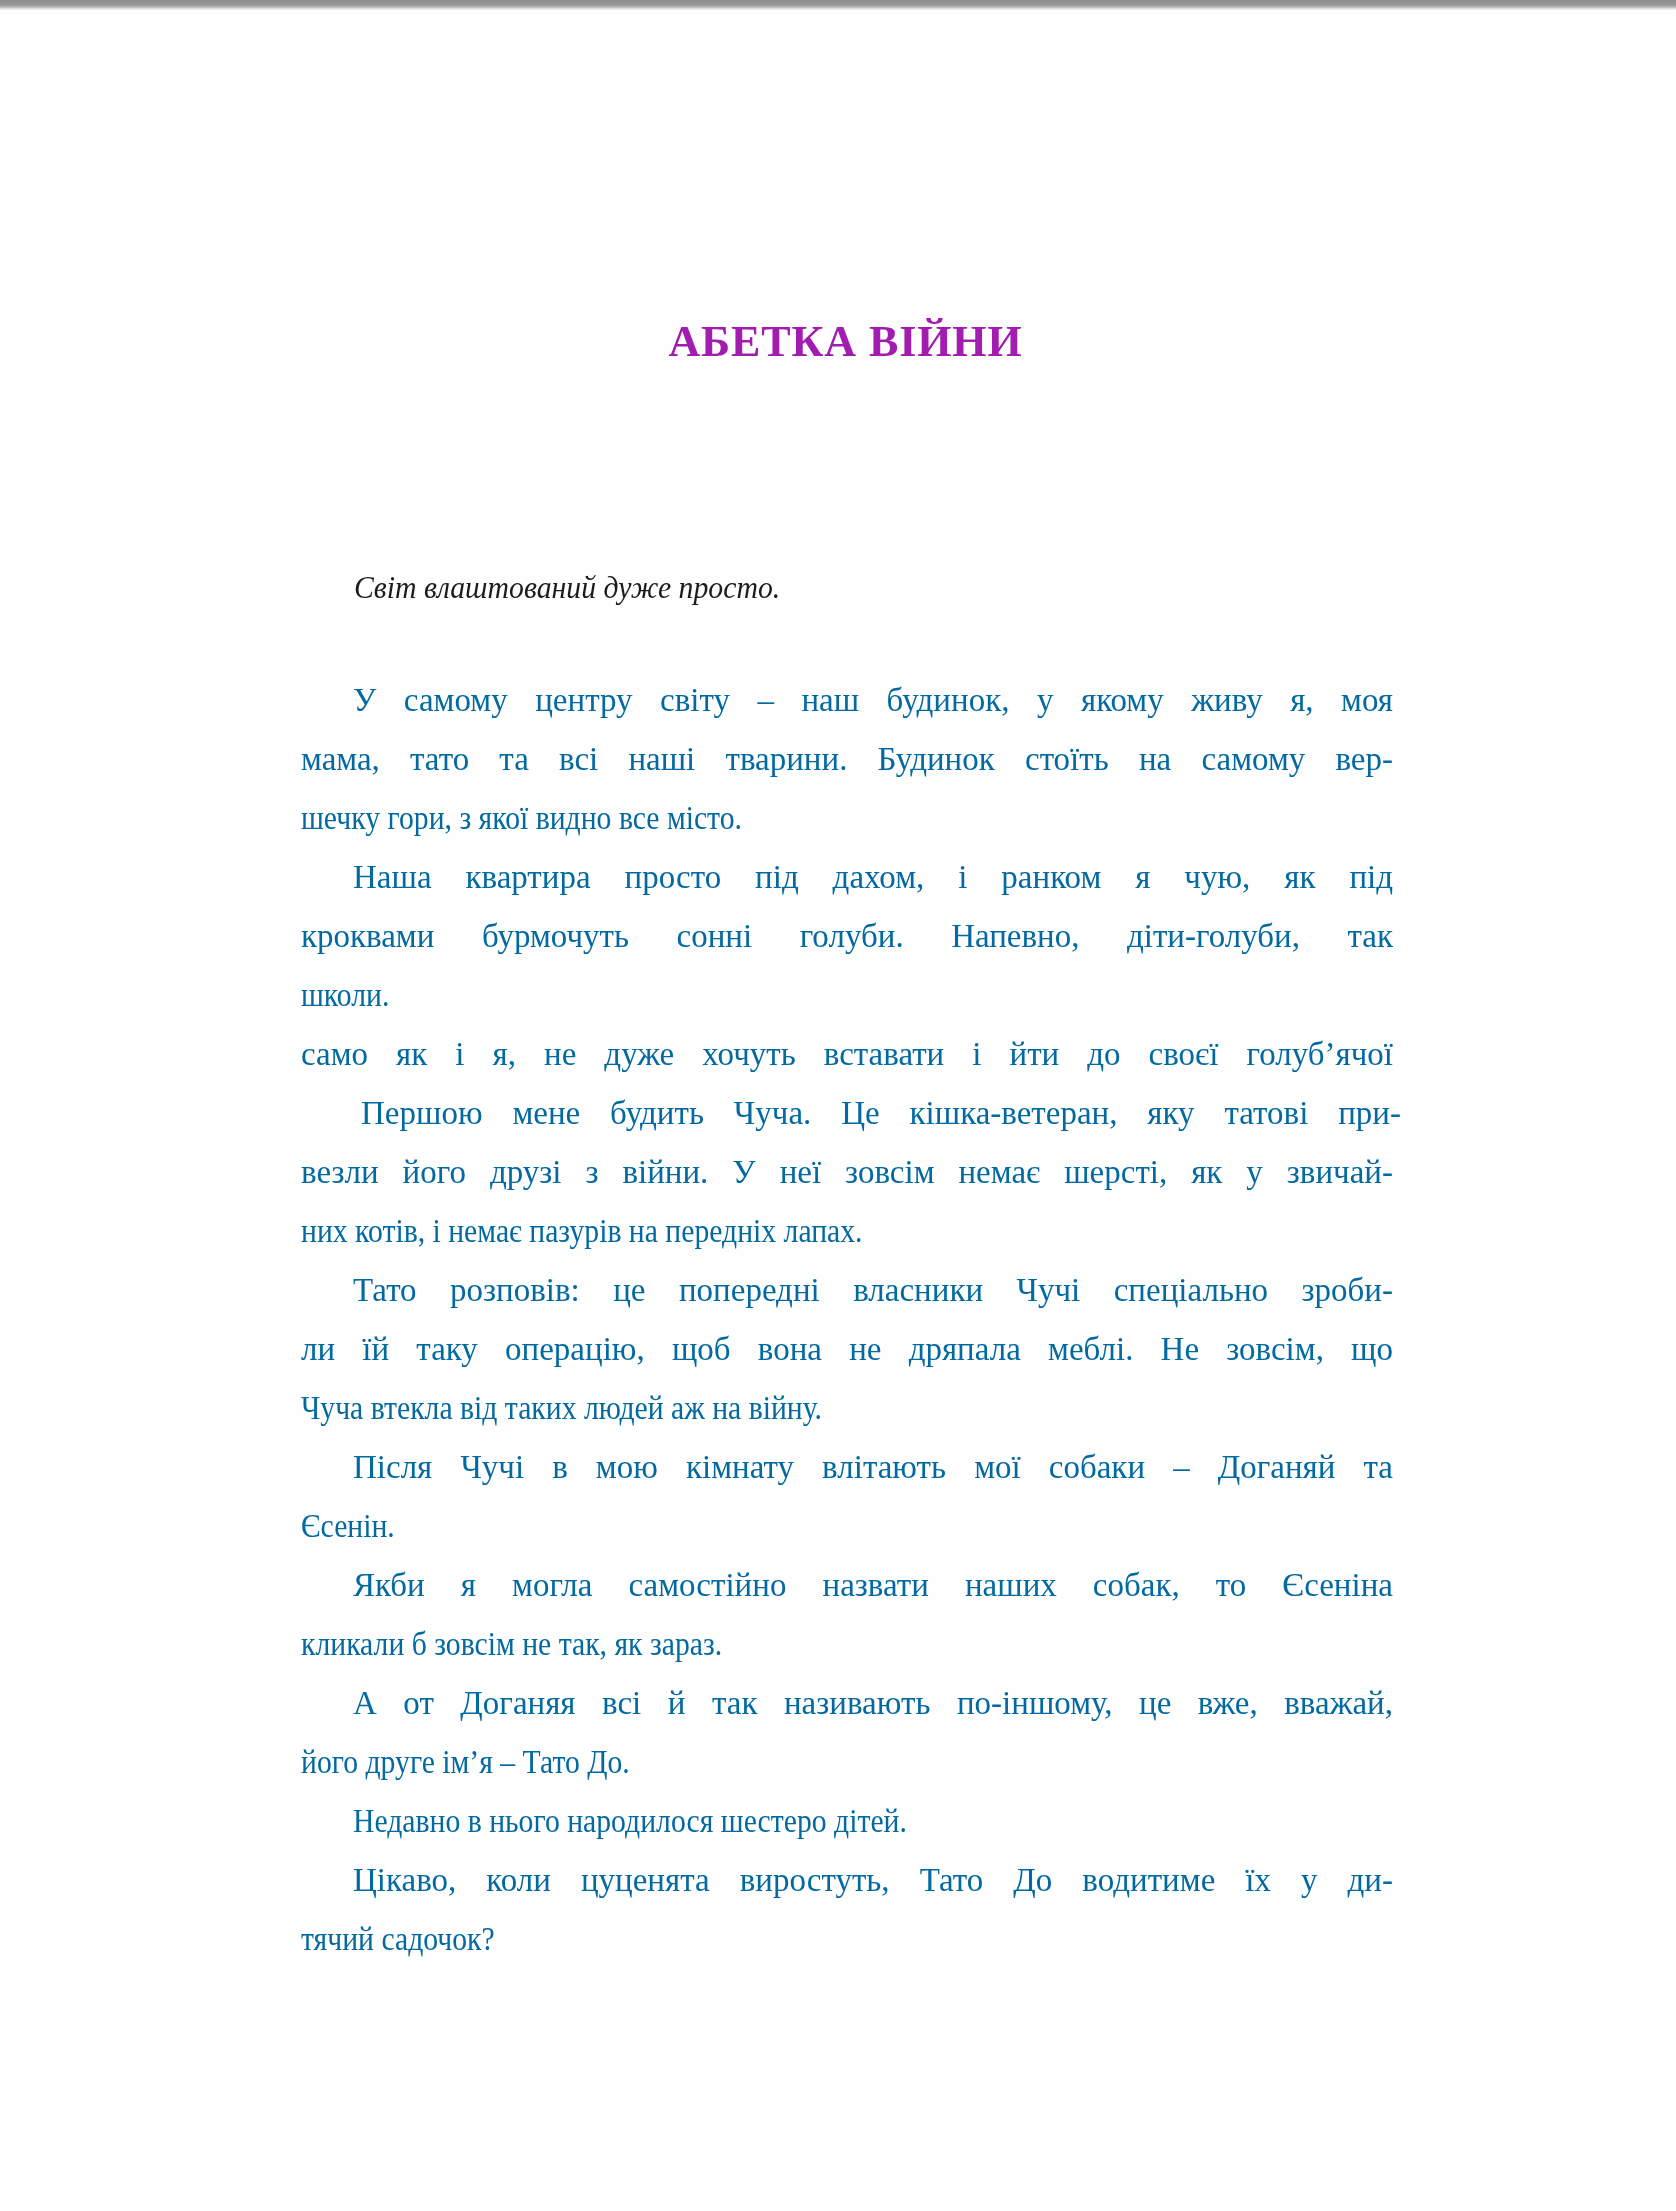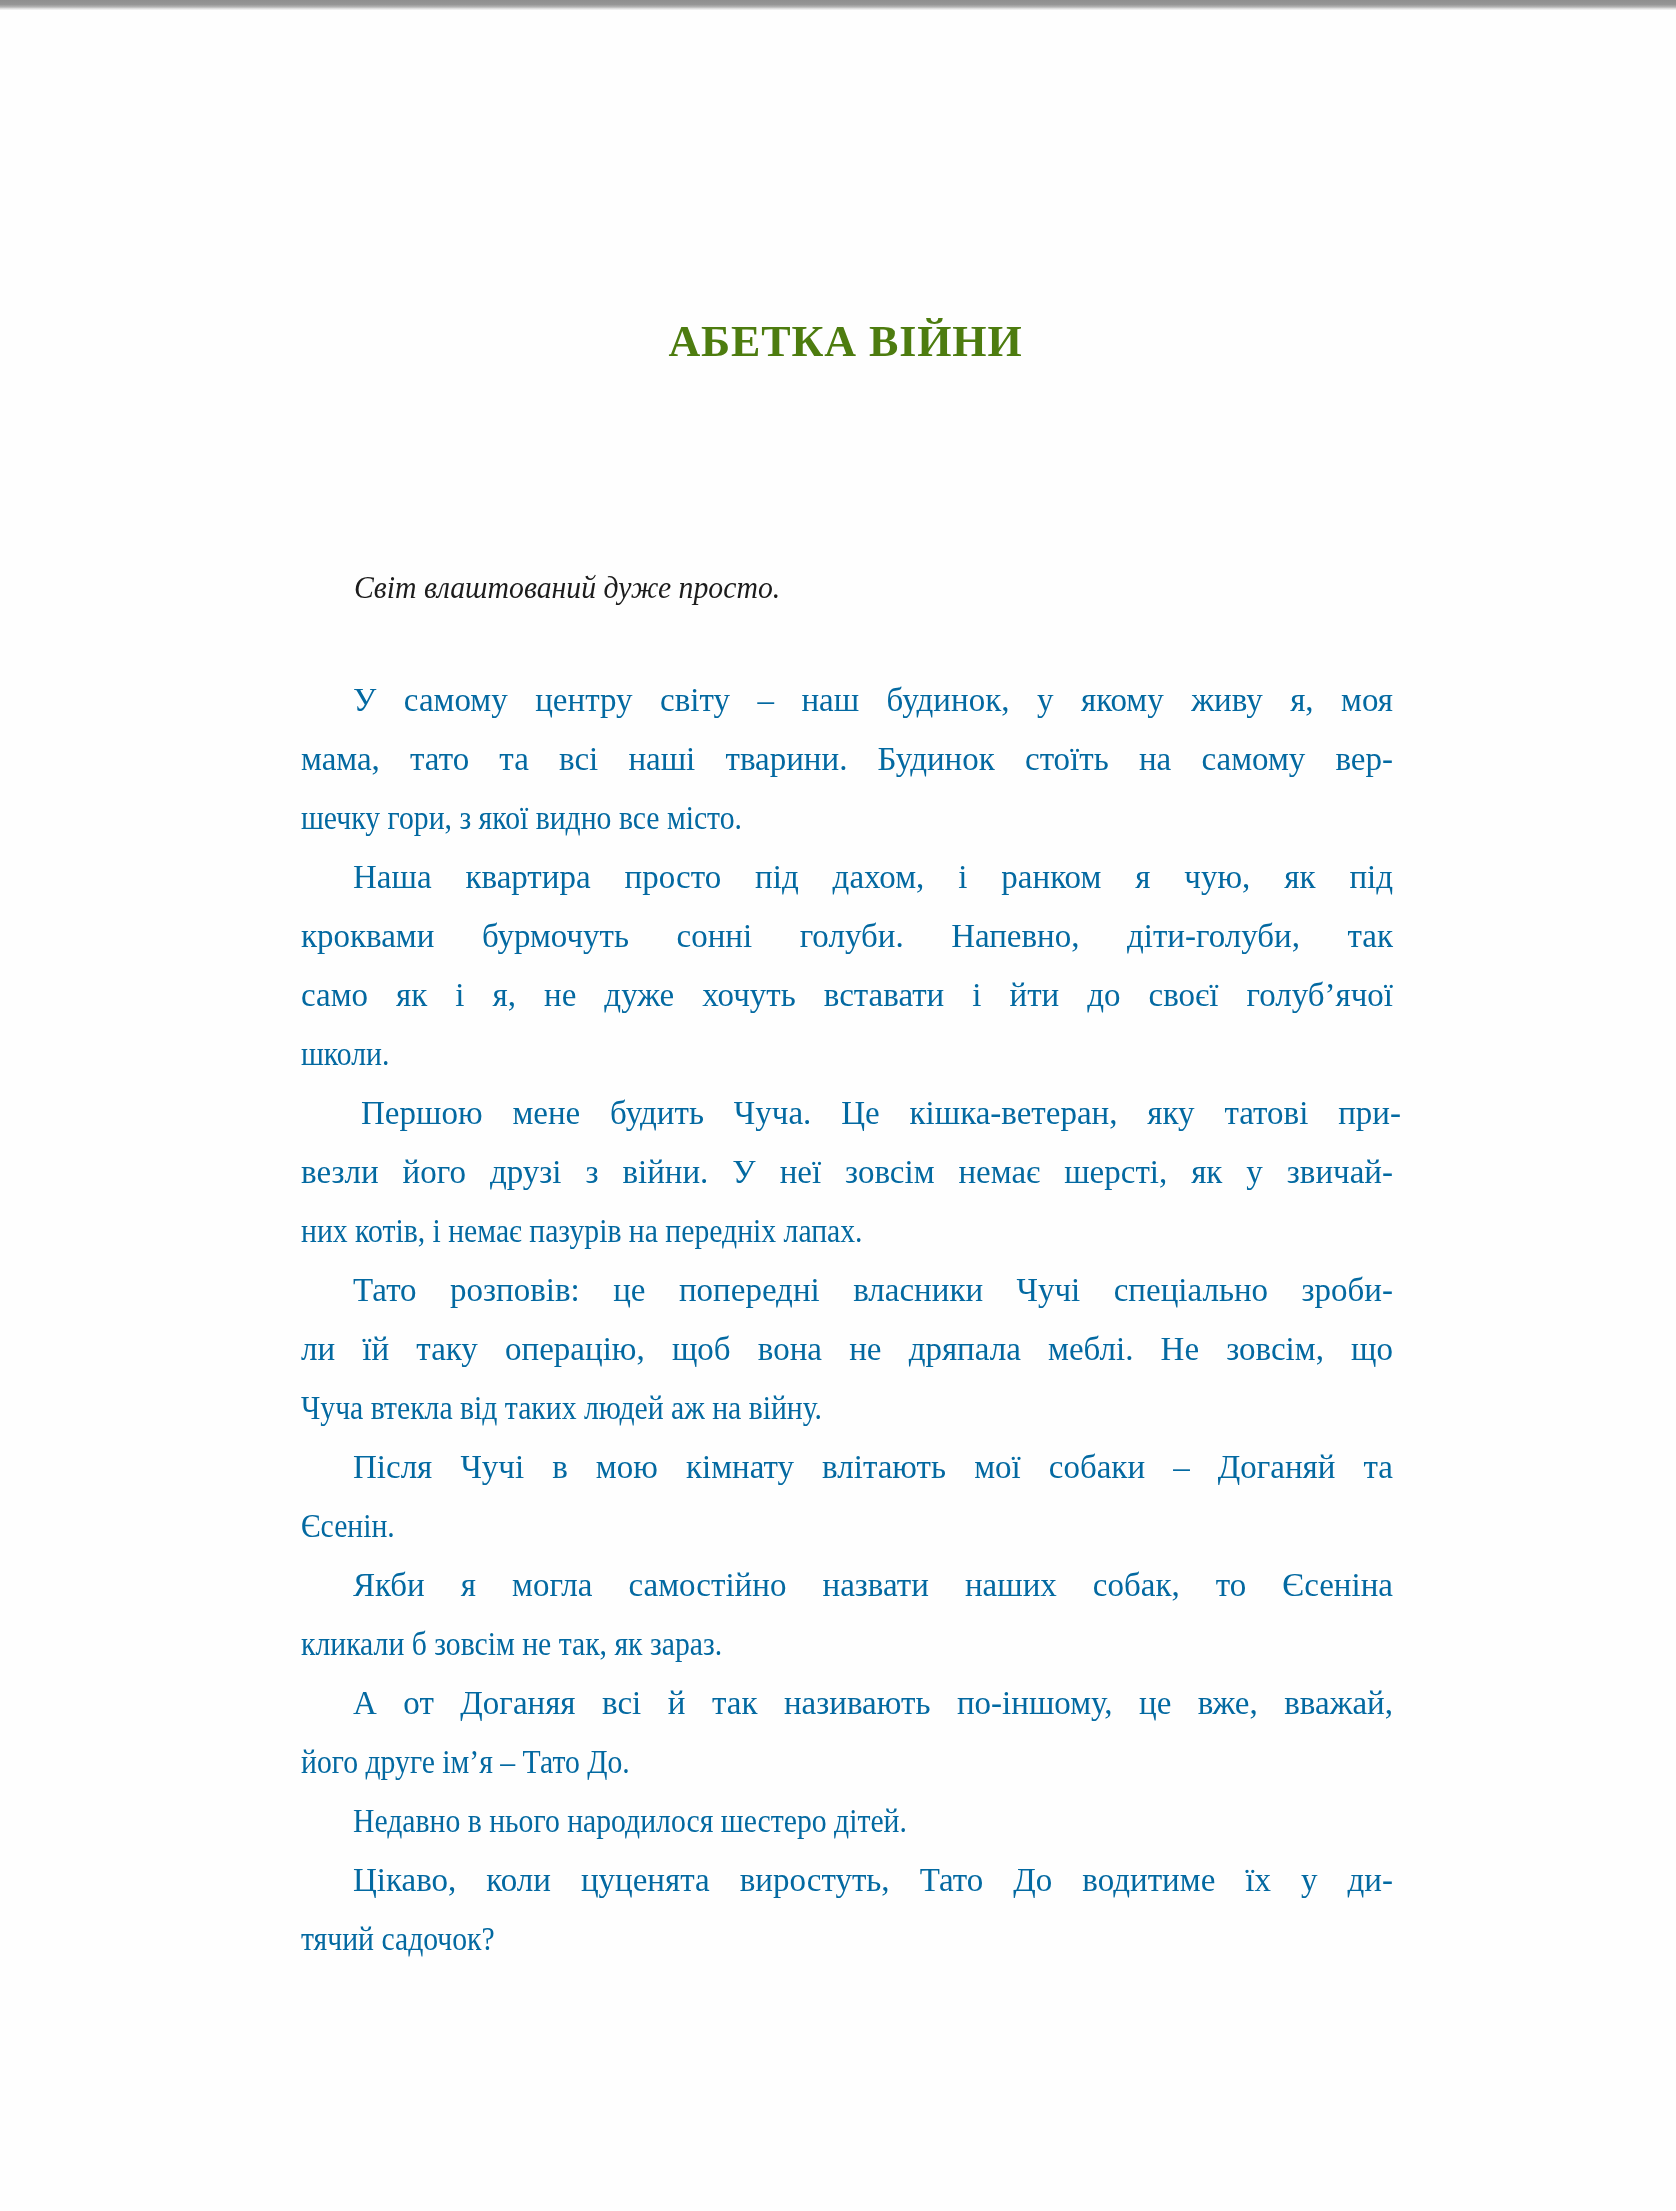--- a/index.html
+++ b/index.html
@@ -31,21 +31,21 @@
   .title {
     position: absolute;
     left: 0;
     width: 1677px;
     top: 311px;
     text-align: center;
     font-size: 44px;
     font-weight: bold;
     letter-spacing: 0.9px;
     line-height: 61px;
-    color: #4d7c0f;
+    color: #a21caf;
     padding-left: 14px;
     box-sizing: border-box;
   }
   .epigraph {
     position: absolute;
     left: 354px;
     top: 561px;
     font-size: 32px;
     font-style: italic;
     line-height: 52px;
@@ -91,22 +91,22 @@
   <div class="epigraph">Світ влаштований дуже просто.</div>
 
   <div class="body-text">
 
     <div class="line indent full"><span class="inner" style="transform: scaleX(1); width: 1040px;">У самому центру світу – наш будинок, у якому живу я, моя</span></div>
     <div class="line full"><span class="inner" style="transform: scaleX(1); width: 1092px;">мама, тато та всі наші тварини. Будинок стоїть на самому вер-</span></div>
     <div class="line"><span class="inner" style="transform: scaleX(0.9); width: auto;">шечку гори, з якої видно все місто.</span></div>
 
     <div class="line indent full"><span class="inner" style="transform: scaleX(1); width: 1040px;">Наша квартира просто під дахом, і ранком я чую, як під</span></div>
     <div class="line full"><span class="inner" style="transform: scaleX(1); width: 1092px;">кроквами бурмочуть сонні голуби. Напевно, діти-голуби, так</span></div>
+    <div class="line"><span class="inner" style="transform: scaleX(0.9); width: auto;">школи.</span></div>
     <div class="line full"><span class="inner" style="transform: scaleX(1); width: 1092px;">само як і я, не дуже хочуть вставати і йти до своєї голуб’ячої</span></div>
-    <div class="line"><span class="inner" style="transform: scaleX(0.9); width: auto;">школи.</span></div>
 
     <div class="line indent full"><span class="inner" style="transform: scaleX(1); width: 1040px; margin-left: 8px;">Першою мене будить Чуча. Це кішка-ветеран, яку татові при-</span></div>
     <div class="line full"><span class="inner" style="transform: scaleX(1); width: 1092px;">везли його друзі з війни. У неї зовсім немає шерсті, як у звичай-</span></div>
     <div class="line"><span class="inner" style="transform: scaleX(0.9); width: auto;">них котів, і немає пазурів на передніх лапах.</span></div>
 
     <div class="line indent full"><span class="inner" style="transform: scaleX(1); width: 1040px;">Тато розповів: це попередні власники Чучі спеціально зроби-</span></div>
     <div class="line full"><span class="inner" style="transform: scaleX(1); width: 1092px;">ли їй таку операцію, щоб вона не дряпала меблі. Не зовсім, що</span></div>
     <div class="line"><span class="inner" style="transform: scaleX(0.9); width: auto;">Чуча втекла від таких людей аж на війну.</span></div>
 
     <div class="line indent full"><span class="inner" style="transform: scaleX(1); width: 1040px;">Після Чучі в мою кімнату влітають мої собаки – Доганяй та</span></div>

